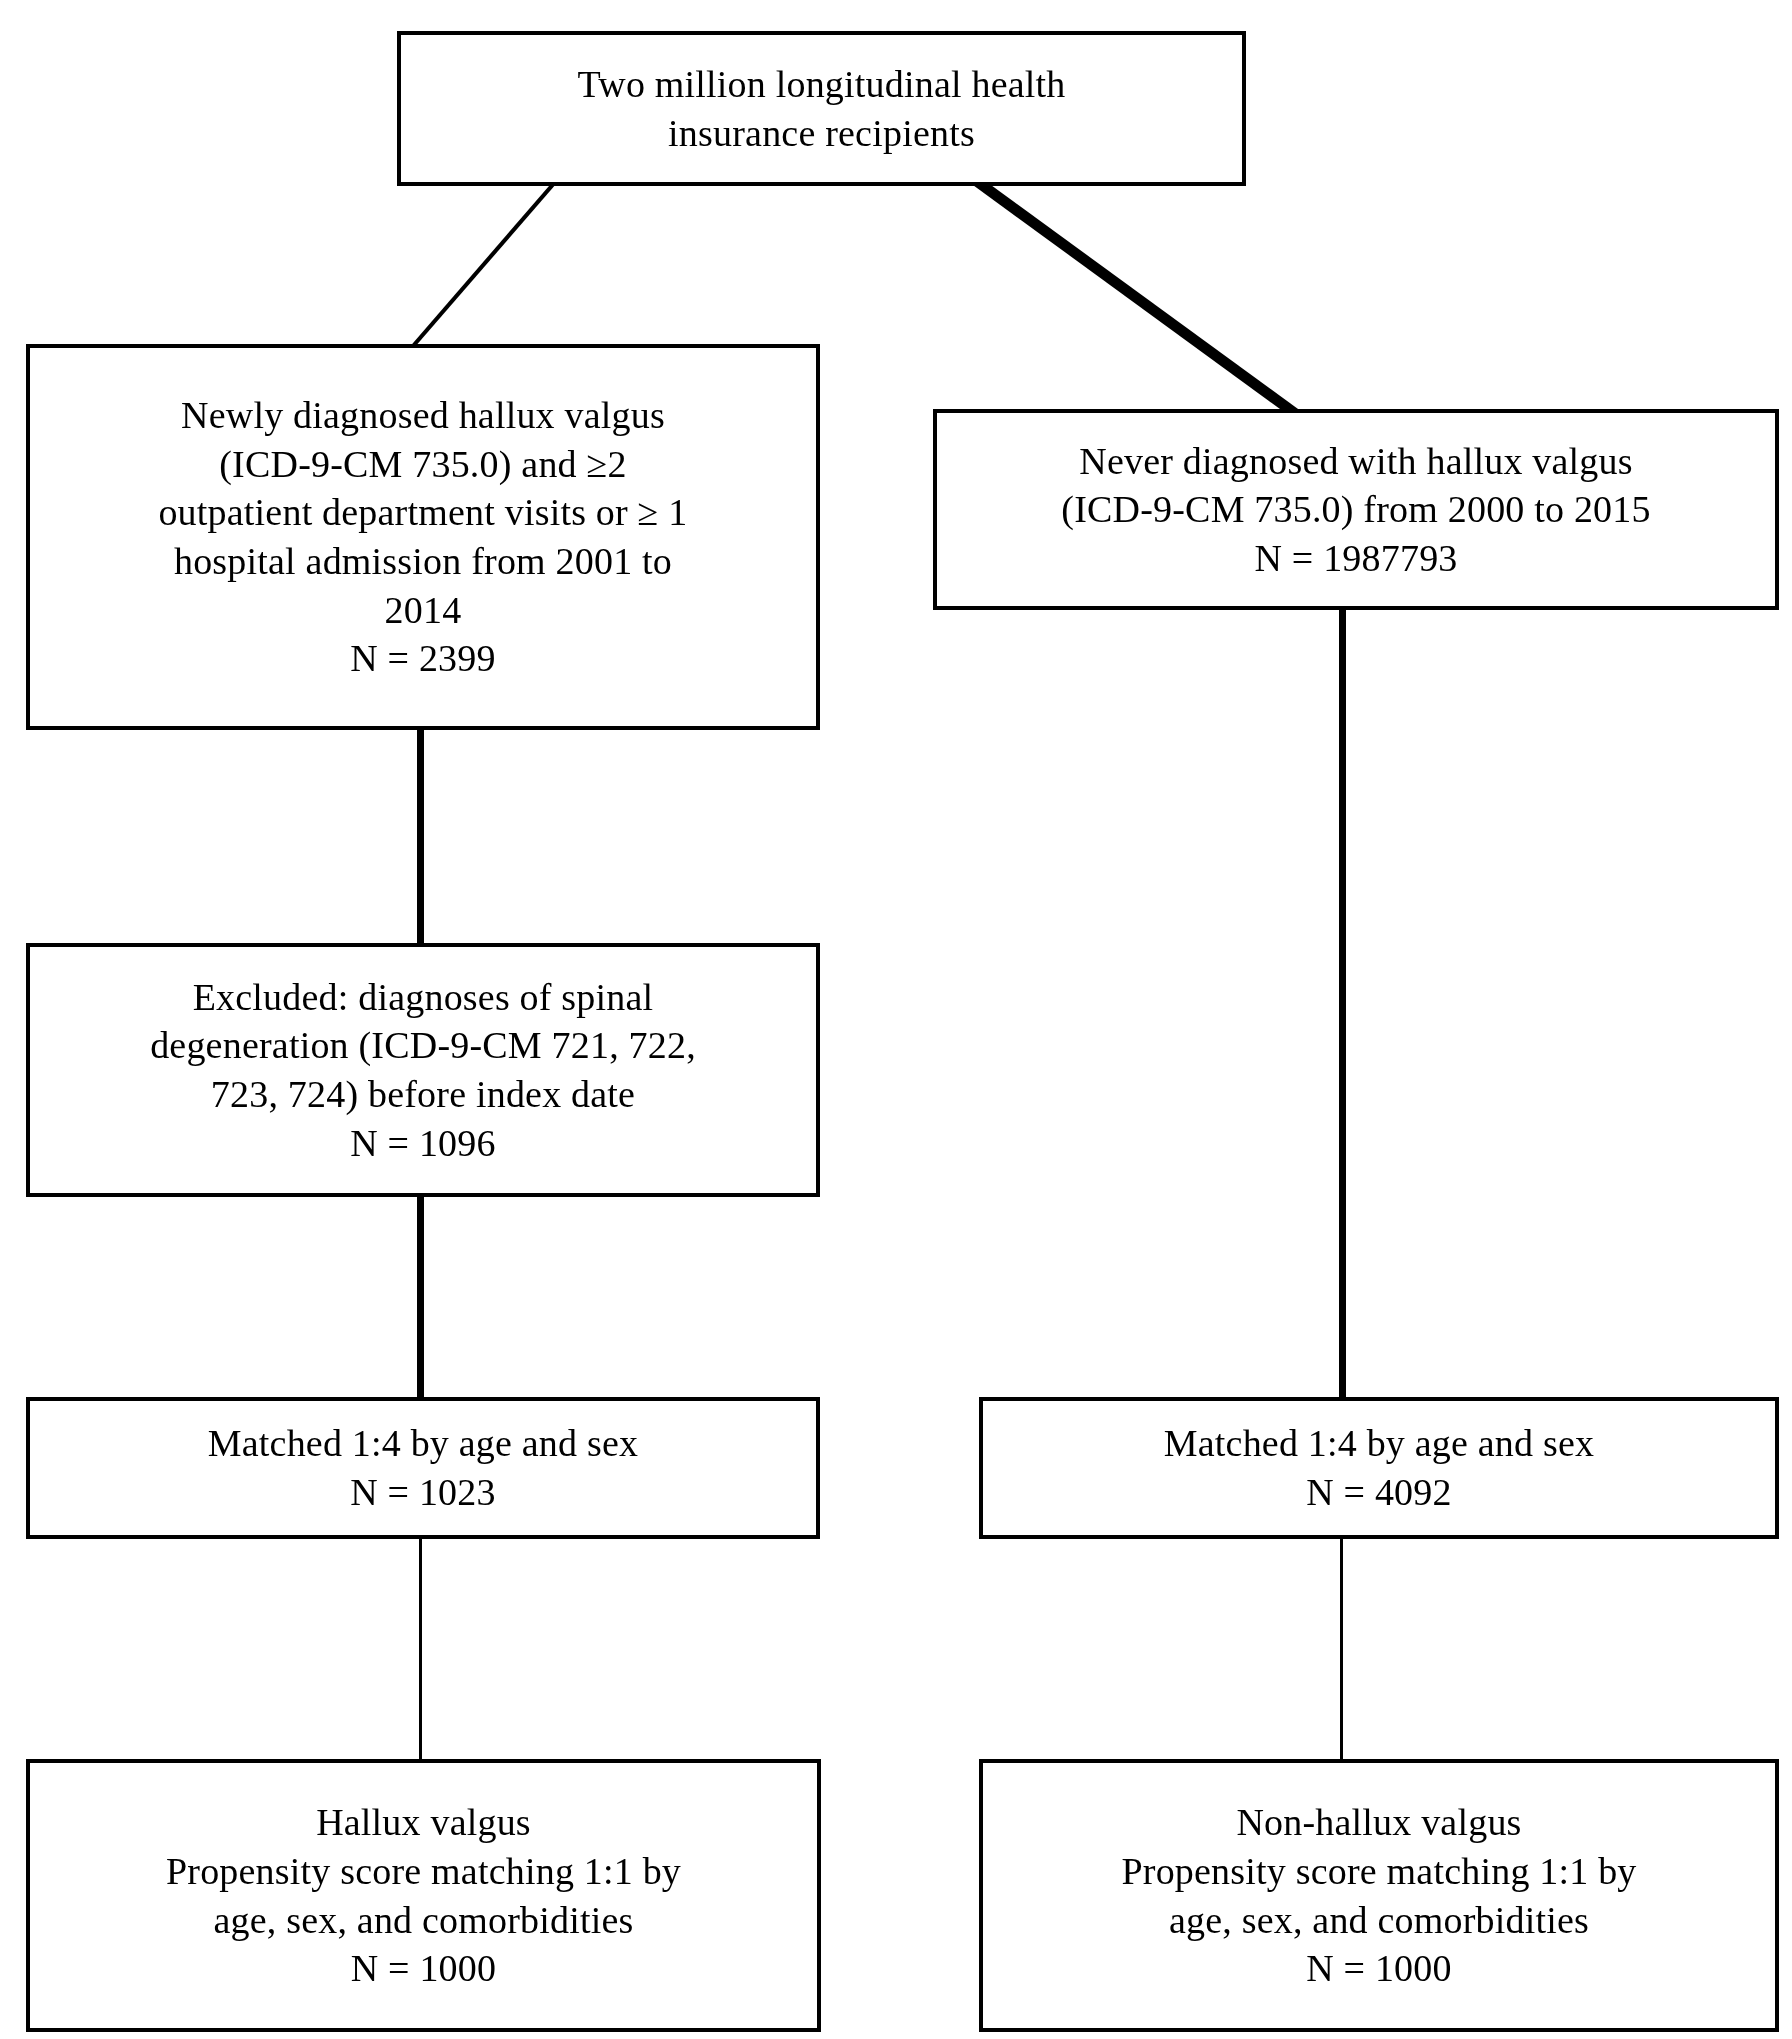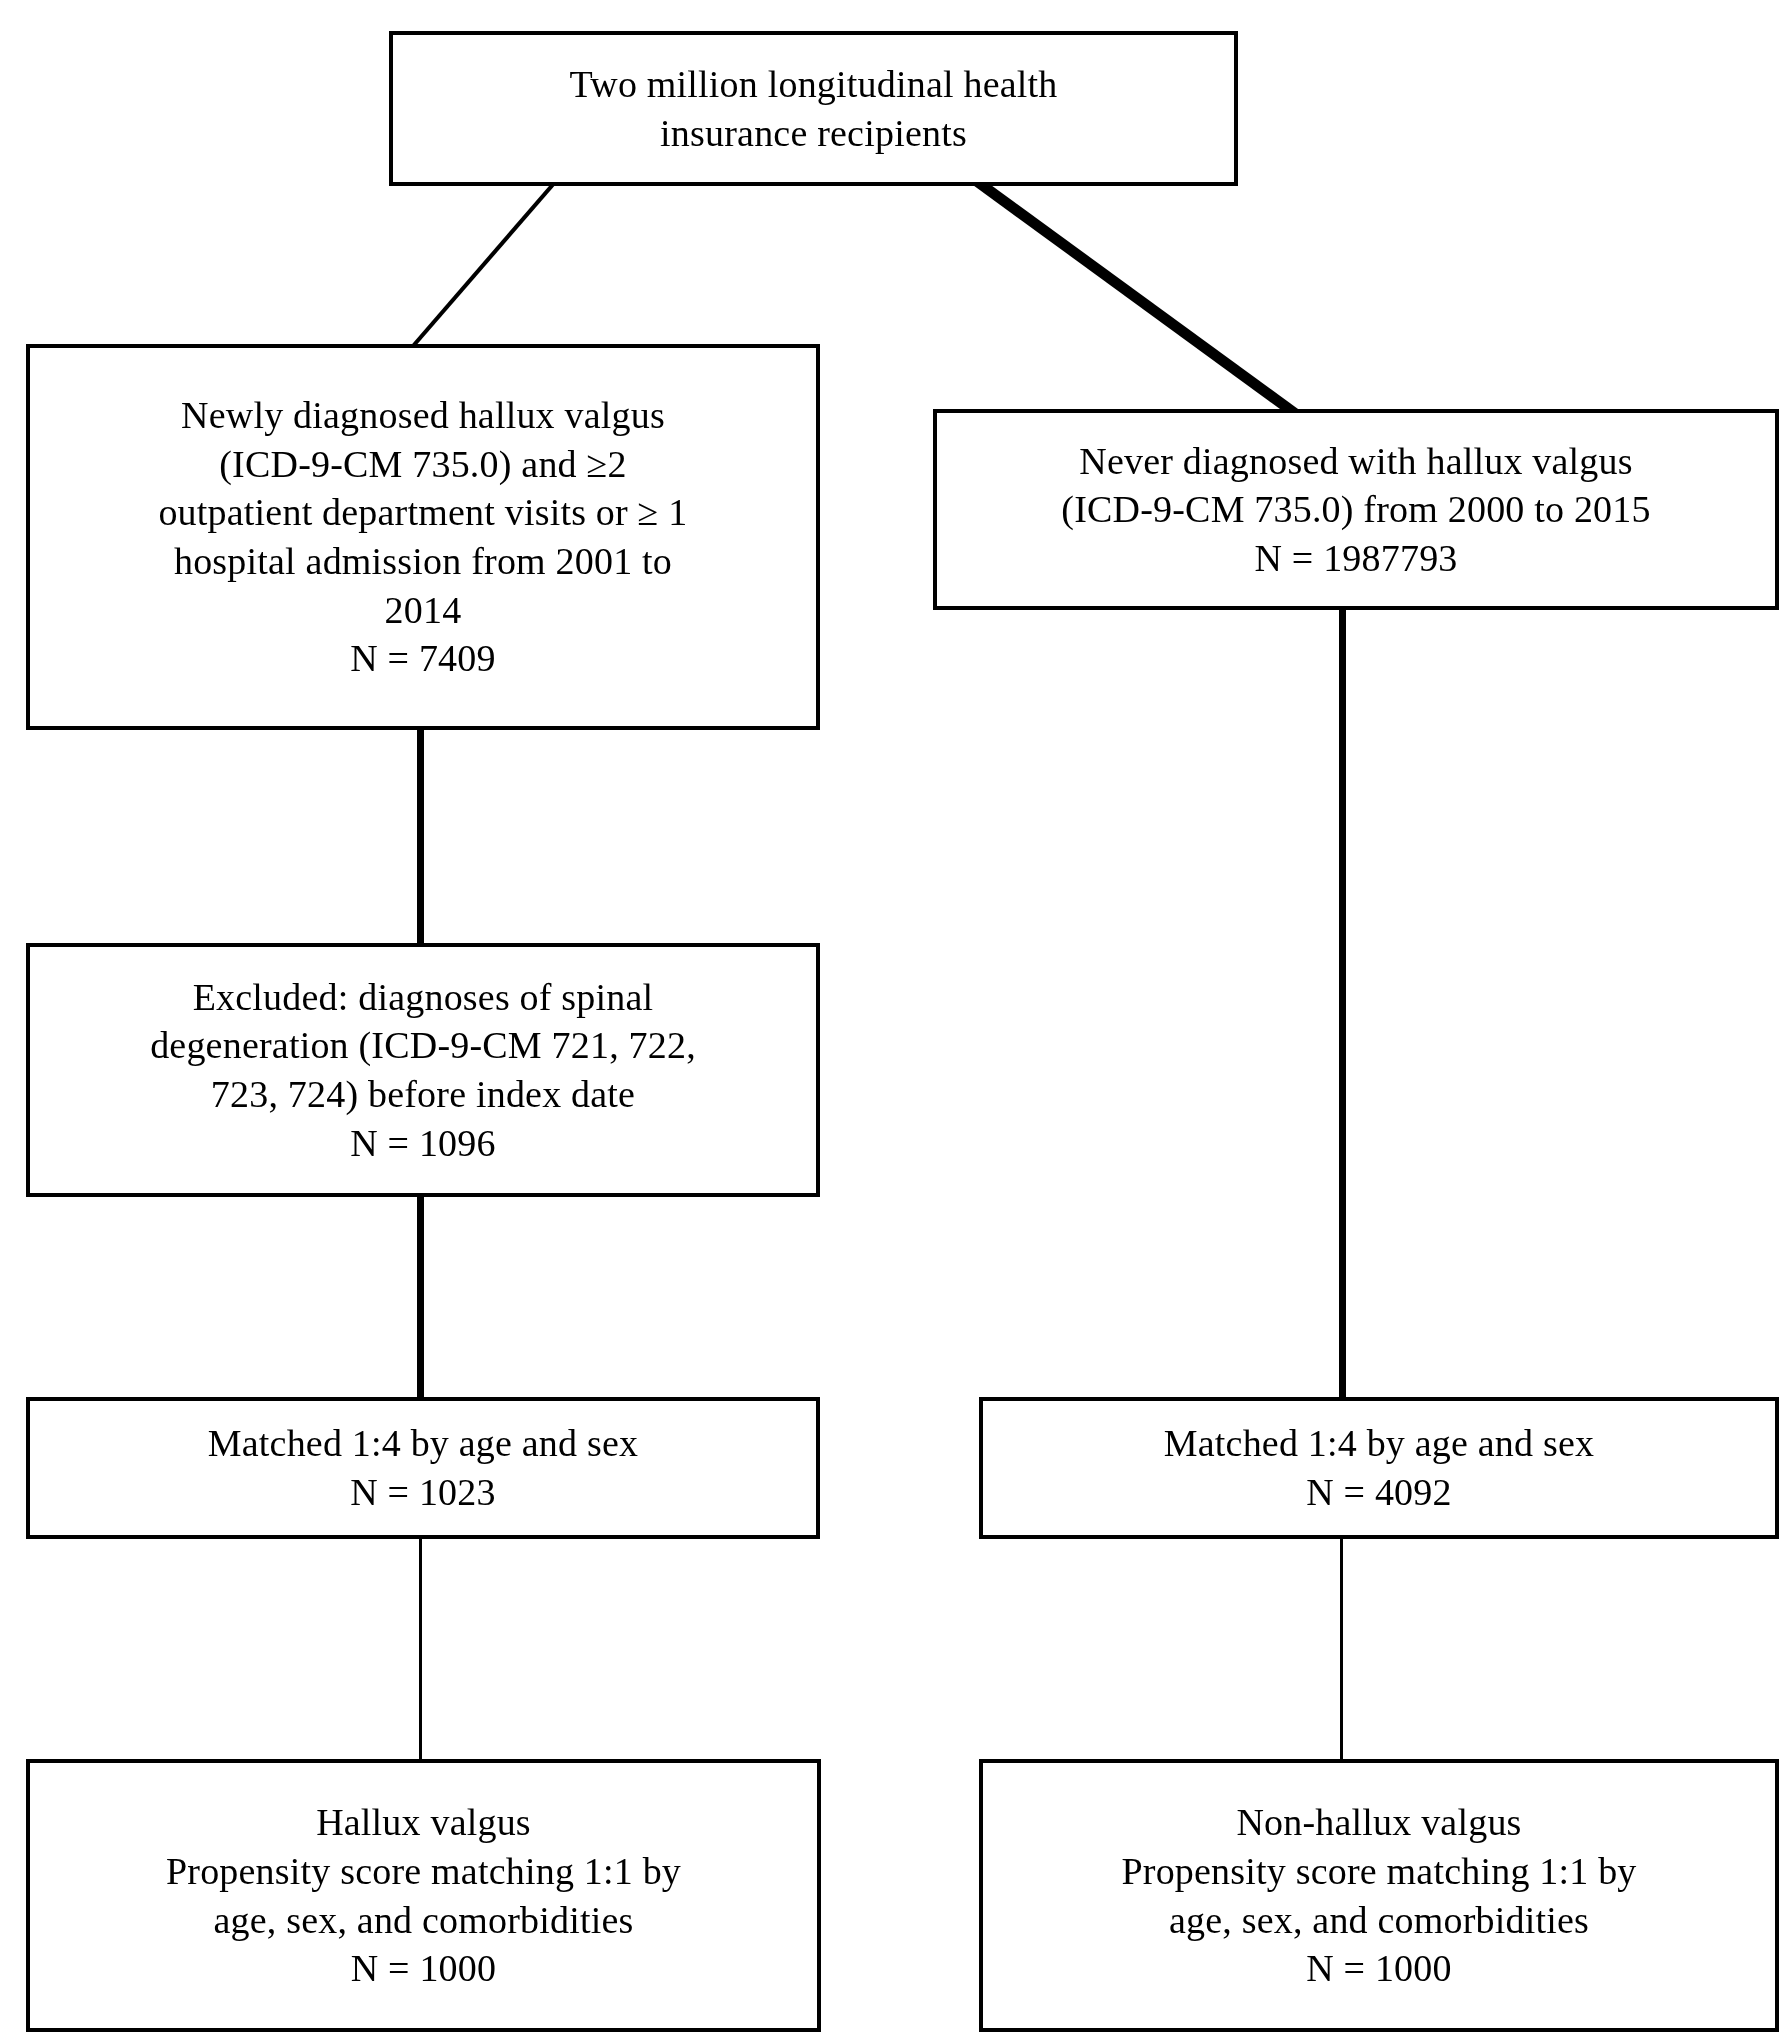--- a/index.html
+++ b/index.html
@@ -35,21 +35,21 @@
     white-space: nowrap;
     font-size: 38px;
     line-height: 1.28;
     letter-spacing: 0.2px;
   }
   .node .line.bold {
     font-weight: normal;
   }
 
   
-  #node-source      { left: 389px;  top: 31px;   width: 849px; height: 155px; }
+  #node-source      { left: 397px;  top: 31px;   width: 849px; height: 155px; }
   #node-case        { left: 26px;   top: 344px;  width: 794px;  height: 386px; }
   #node-control     { left: 933px; top: 409px;  width: 846px; height: 201px; }
   #node-excluded    { left: 26px;   top: 943px; width: 794px;  height: 254px; }
   #node-match-left  { left: 26px;   top: 1397px; width: 794px;  height: 142px; }
   #node-match-right { left: 979px; top: 1397px; width: 800px;  height: 142px; }
   #node-final-left  { left: 26px;   top: 1759px; width: 795px;  height: 273px; }
   #node-final-right { left: 979px; top: 1759px; width: 800px;  height: 273px; align-items: center; }
 
   
   .connector {
@@ -93,21 +93,21 @@
     <span class="line">Two million longitudinal health</span>
     <span class="line">insurance recipients</span>
   </div>
 
   <div class="node" id="node-case">
     <span class="line">Newly diagnosed hallux valgus</span>
     <span class="line">(ICD-9-CM 735.0) and ≥2</span>
     <span class="line">outpatient department visits or ≥ 1</span>
     <span class="line">hospital admission from 2001 to</span>
     <span class="line">2014</span>
-    <span class="line">N = 7409</span>
+    <span class="line">N = 2399</span>
   </div>
 
   <div class="node" id="node-control">
     <span class="line">Never diagnosed with hallux valgus</span>
     <span class="line">(ICD-9-CM 735.0) from  2000 to 2015</span>
     <span class="line">N = 1987793</span>
   </div>
 
   <div class="node" id="node-excluded">
     <span class="line">Excluded: diagnoses of spinal</span>

